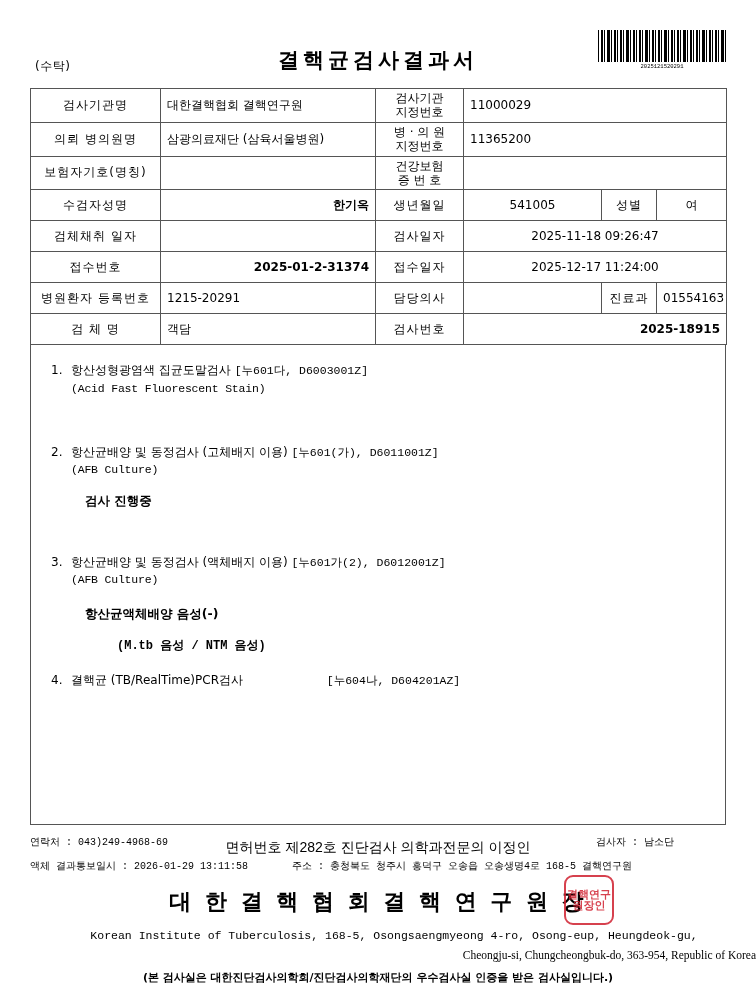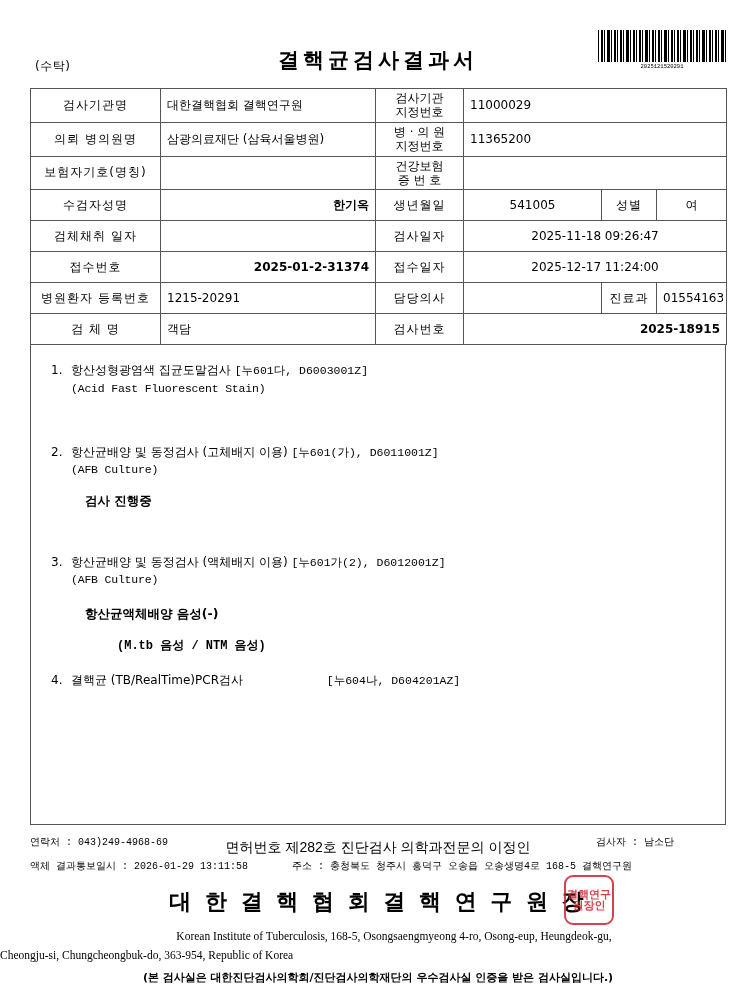--- a/index.html
+++ b/index.html
@@ -227,27 +227,27 @@
     display: flex;
     align-items: center;
     justify-content: center;
     text-align: center;
     font-family: "DejaVu Sans", sans-serif;
     opacity: 0.85;
   }
   .addr {
     text-align: center;
     font-size: 11.5px;
-    font-family: Liberation Serif, serif;
+    font-family: Liberation Mono, monospace;
     margin-top: 10px;
     line-height: 1.6;
     padding-left: 32px;
   }
   .addr2 {
-    text-align: left;
+    text-align: right;
     font-size: 11.5px;
     font-family: "Liberation Serif", serif;
     line-height: 1.6;
   }
   .note-bottom {
     text-align: center;
     font-size: 11px;
     font-family: "DejaVu Sans", sans-serif;
     margin-top: 6px;
     font-weight: bold;

